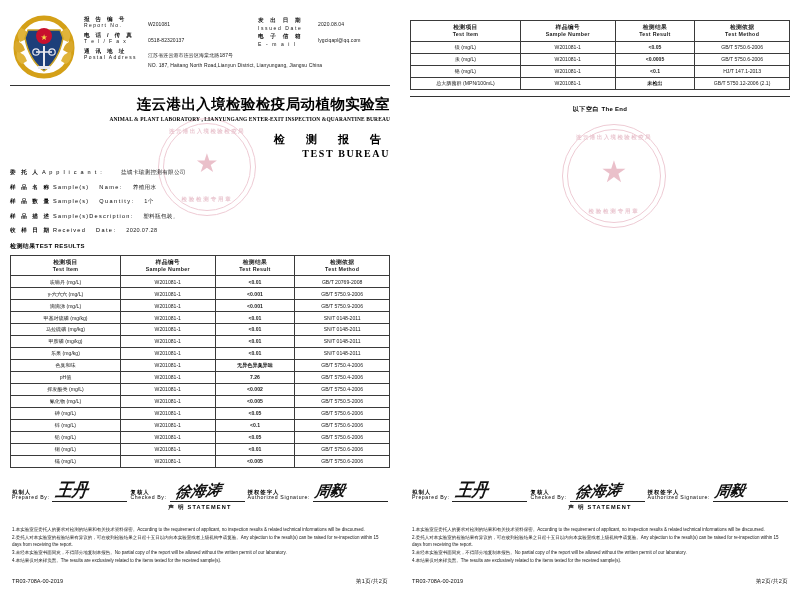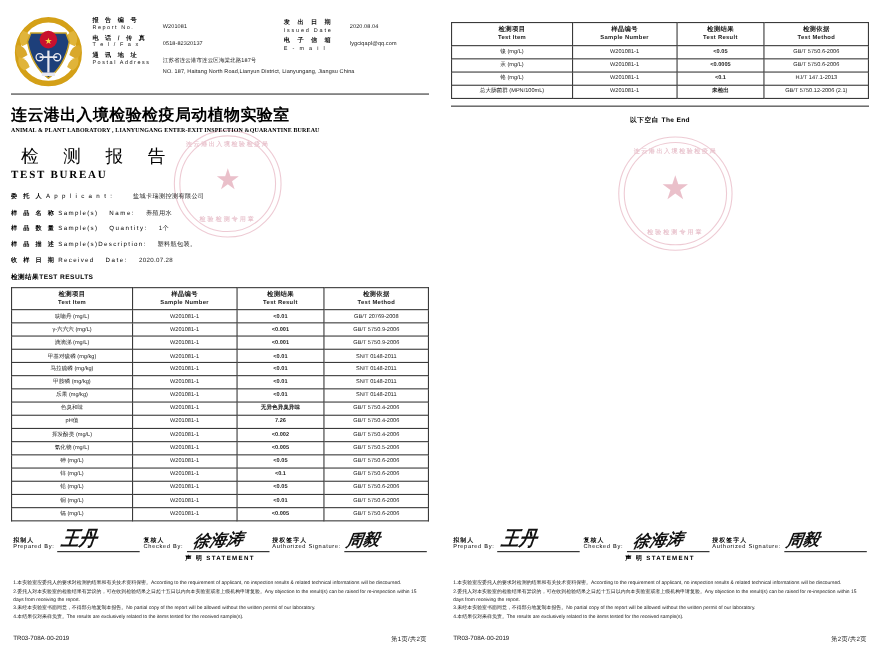--- a/index.html
+++ b/index.html
@@ -27,24 +27,24 @@
   .cg-lbl { line-height: 1.05; }
   .cg-lbl .cn { display: block; font-weight: bold; letter-spacing: 2.2px; font-size: 5.6px; }
   .cg-lbl .en { display: block; letter-spacing: 1.4px; font-size: 5px; }
   .cg-val { font-size: 5px; align-self: center; color: #151515; padding-left: 2px; letter-spacing: .1px; }
   .inline-lbl { font-size: 5px; align-self: center; }
   .inline-lbl b { font-size: 5.6px; letter-spacing: 2.6px; display:block; }
   .inline-lbl span { letter-spacing: 1.6px; display:block; }
   .rule { border-bottom: 1.4px solid #333; margin: 5px 0 0 0; }
 
   
-  .titles { text-align: left; position: relative; z-index: 2; }
+  .titles { text-align: right; position: relative; z-index: 2; }
   .org-cn { font-size: 14.5px; font-weight: bold; letter-spacing: .4px; margin-top: 9px; color:#000; }
   .org-en { font-size: 5.4px; font-weight: bold; letter-spacing: .15px; margin-top: 2px; font-family:"Liberation Serif", serif; }
-  .rpt-cn { font-size: 16px; font-weight: normal; letter-spacing: 9px; margin-top: 10px; text-indent: 9px; }
+  .rpt-cn { font-size: 11px; font-weight: bold; letter-spacing: 9px; margin-top: 10px; text-indent: 9px; }
   .rpt-en { font-size: 10px; font-weight: bold; letter-spacing: 1.6px; font-family:"Liberation Serif", serif; margin-top: 1px; }
 
   
   .fields { margin-top: 10px; position: relative; z-index: 2; font-size: 5.6px; }
   .frow { display: flex; align-items: baseline; margin-bottom: 6.5px; }
   .fl1 { font-weight: bold; letter-spacing: 2px; }
   .fl2 { letter-spacing: 1.2px; margin-left: 2px; }
   .fl3 { letter-spacing: 1.4px; margin-left: 10px; }
   .fval { margin-left: 10px; font-size: 5.6px; color: #1a1a1a; letter-spacing: .3px; }
   .fval.w { margin-left: 18px; }

